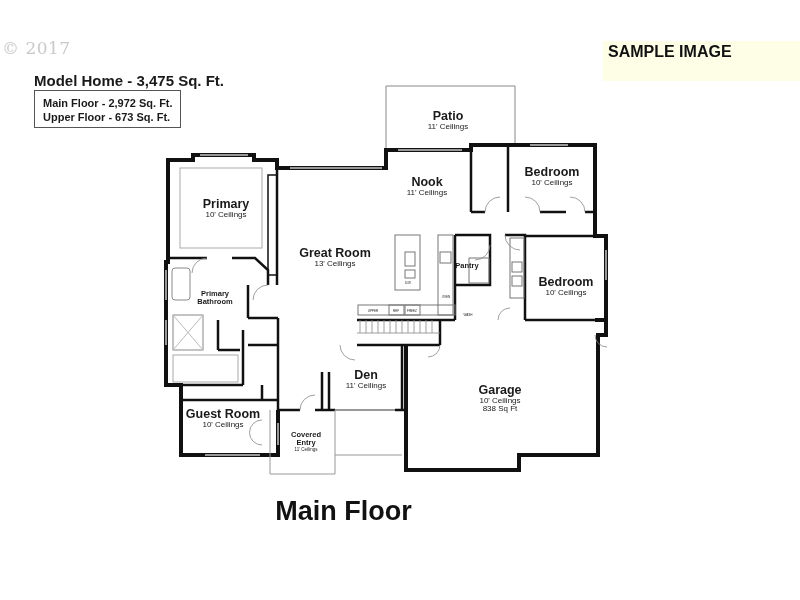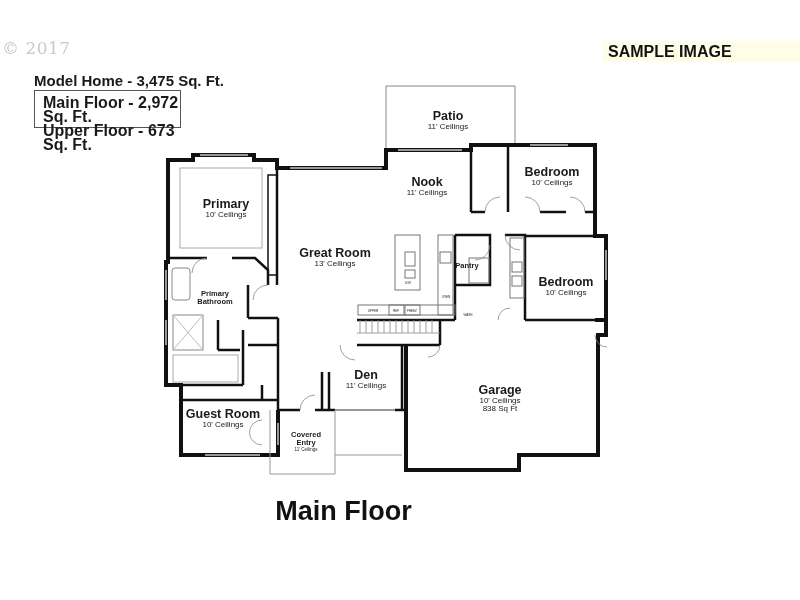--- a/index.html
+++ b/index.html
@@ -1,22 +1,22 @@
 <!DOCTYPE html>
 <html><head>
 <meta charset="utf-8">
 <style>
   html, body { margin:0; padding:0; background:#ffffff; }
   body { width:800px; height:600px; position:relative; overflow:hidden; font-family:"Liberation Sans", sans-serif; color:#111; }
   .copyright { position:absolute; left:2px; top:38px; font-family:"DejaVu Serif", serif; font-size:17px; color:#c9c9c9; letter-spacing:0.5px; }
-  .sample { position:absolute; left:603px; top:41px; width:197px; height:21px; background:#fefde6; }
+  .sample { position:absolute; left:603px; top:41px; width:197px; height:40px; background:#fefde6; }
   .sample span { position:absolute; left:5px; top:2px; font-family:"Liberation Sans", sans-serif; font-weight:bold; font-size:16px; color:#111; }
   .model-title { position:absolute; left:34px; top:72px; font-size:15px; font-weight:bold; color:#1a1a1a; }
   .sqft-box { position:absolute; left:34px; top:90px; width:147px; height:38px; border:1.3px solid #555; box-sizing:border-box; padding:5px 0 0 8px; }
-  .sqft-box div { font-size:16px; font-weight:bold; color:#1a1a1a; line-height:14px; }
+  .sqft-box div { font-size:11px; font-weight:bold; color:#1a1a1a; line-height:14px; }
   .floor-title { position:absolute; left:0; width:687px; top:496px; text-align:center; font-size:27px; font-weight:bold; color:#111; }
   svg.plan { position:absolute; left:0; top:0; }
   svg text { font-family:"Liberation Sans", sans-serif; fill:#1a1a1a; }
   .rl { font-weight:bold; font-size:12.5px; }
   .rc { font-size:8px; }
   .tiny { font-size:3px; }
 </style>
 </head>
 <body>
 

